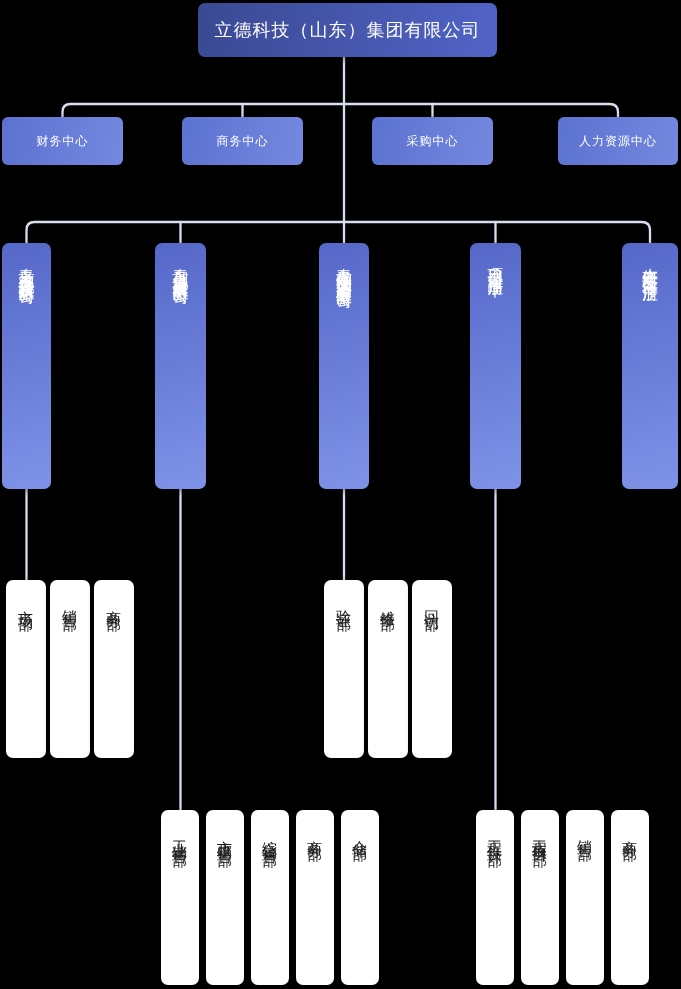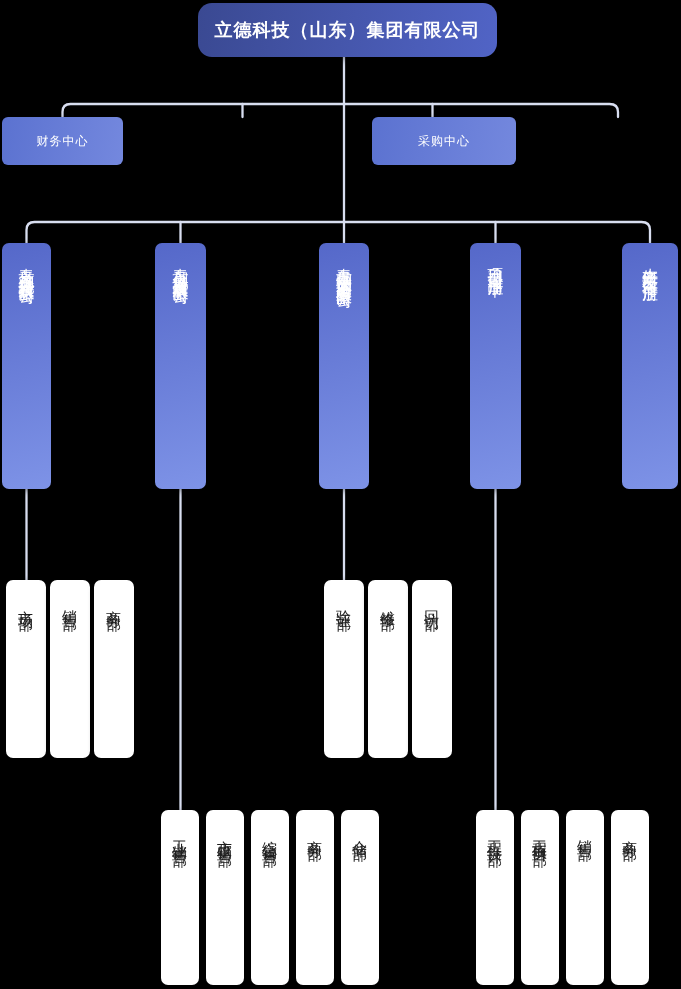--- a/index.html
+++ b/index.html
@@ -10,23 +10,23 @@
     font-family:"Liberation Sans","DejaVu Sans",sans-serif;
     overflow:hidden;
   }
   #wires{position:absolute;left:0;top:0;width:681px;height:989px;}
 
   .node{position:absolute;box-sizing:border-box;display:flex;}
 
   
   .root-box{
     background:linear-gradient(100deg,#3a4992 0%,#5164c6 100%);
-    border-radius:14px;
+    border-radius:7px;
     align-items:center;justify-content:center;
-    color:#fff;font-size:18px;font-weight:bold;letter-spacing:1px;
+    color:#fff;font-size:18px;font-weight:normal;letter-spacing:1px;
     box-shadow:0 2px 8px rgba(0,0,0,.45);
   }
 
   
   .center-box{
     background:linear-gradient(100deg,#5b72d0 0%,#7488de 100%);
     border-radius:6px;
     align-items:center;justify-content:center;
     color:#fff;font-size:12px;letter-spacing:1px;
     box-shadow:0 2px 6px rgba(0,0,0,.4);
@@ -85,22 +85,28 @@
     </g>
   </svg>
 
   <div class="node root-box" style="left:198px;top:3px;width:299px;height:54px;">
     <span>立德科技（山东）集团有限公司</span>
   </div>
 
   <div class="node center-box" style="left:2px;top:117px;width:121px;height:48px;">
     <span>财务中心</span>
   </div>
-  <div class="node center-box" style="left:372px;top:117px;width:144px;height:48px;">
+  <div class="node center-box" style="left:182px;top:117px;width:121px;height:48px;">
+    <span>商务中心</span>
+  </div>
+  <div class="node center-box" style="left:372px;top:117px;width:121px;height:48px;">
     <span>采购中心</span>
+  </div>
+  <div class="node center-box" style="left:558px;top:117px;width:120px;height:48px;">
+    <span>人力资源中心</span>
   </div>
 
   <div class="node company-box" style="left:2px;top:243px;width:49px;height:246px;">
     <span class="vtext">青岛立德创先科技有限公司</span>
   </div>
   <div class="node company-box" style="left:155px;top:243px;width:51px;height:246px;">
     <span class="vtext">青岛创先科技发展有限公司</span>
   </div>
   <div class="node company-box" style="left:319px;top:243px;width:50px;height:246px;">
     <span class="vtext">青岛保刚技术咨询服务有限公司</span>

